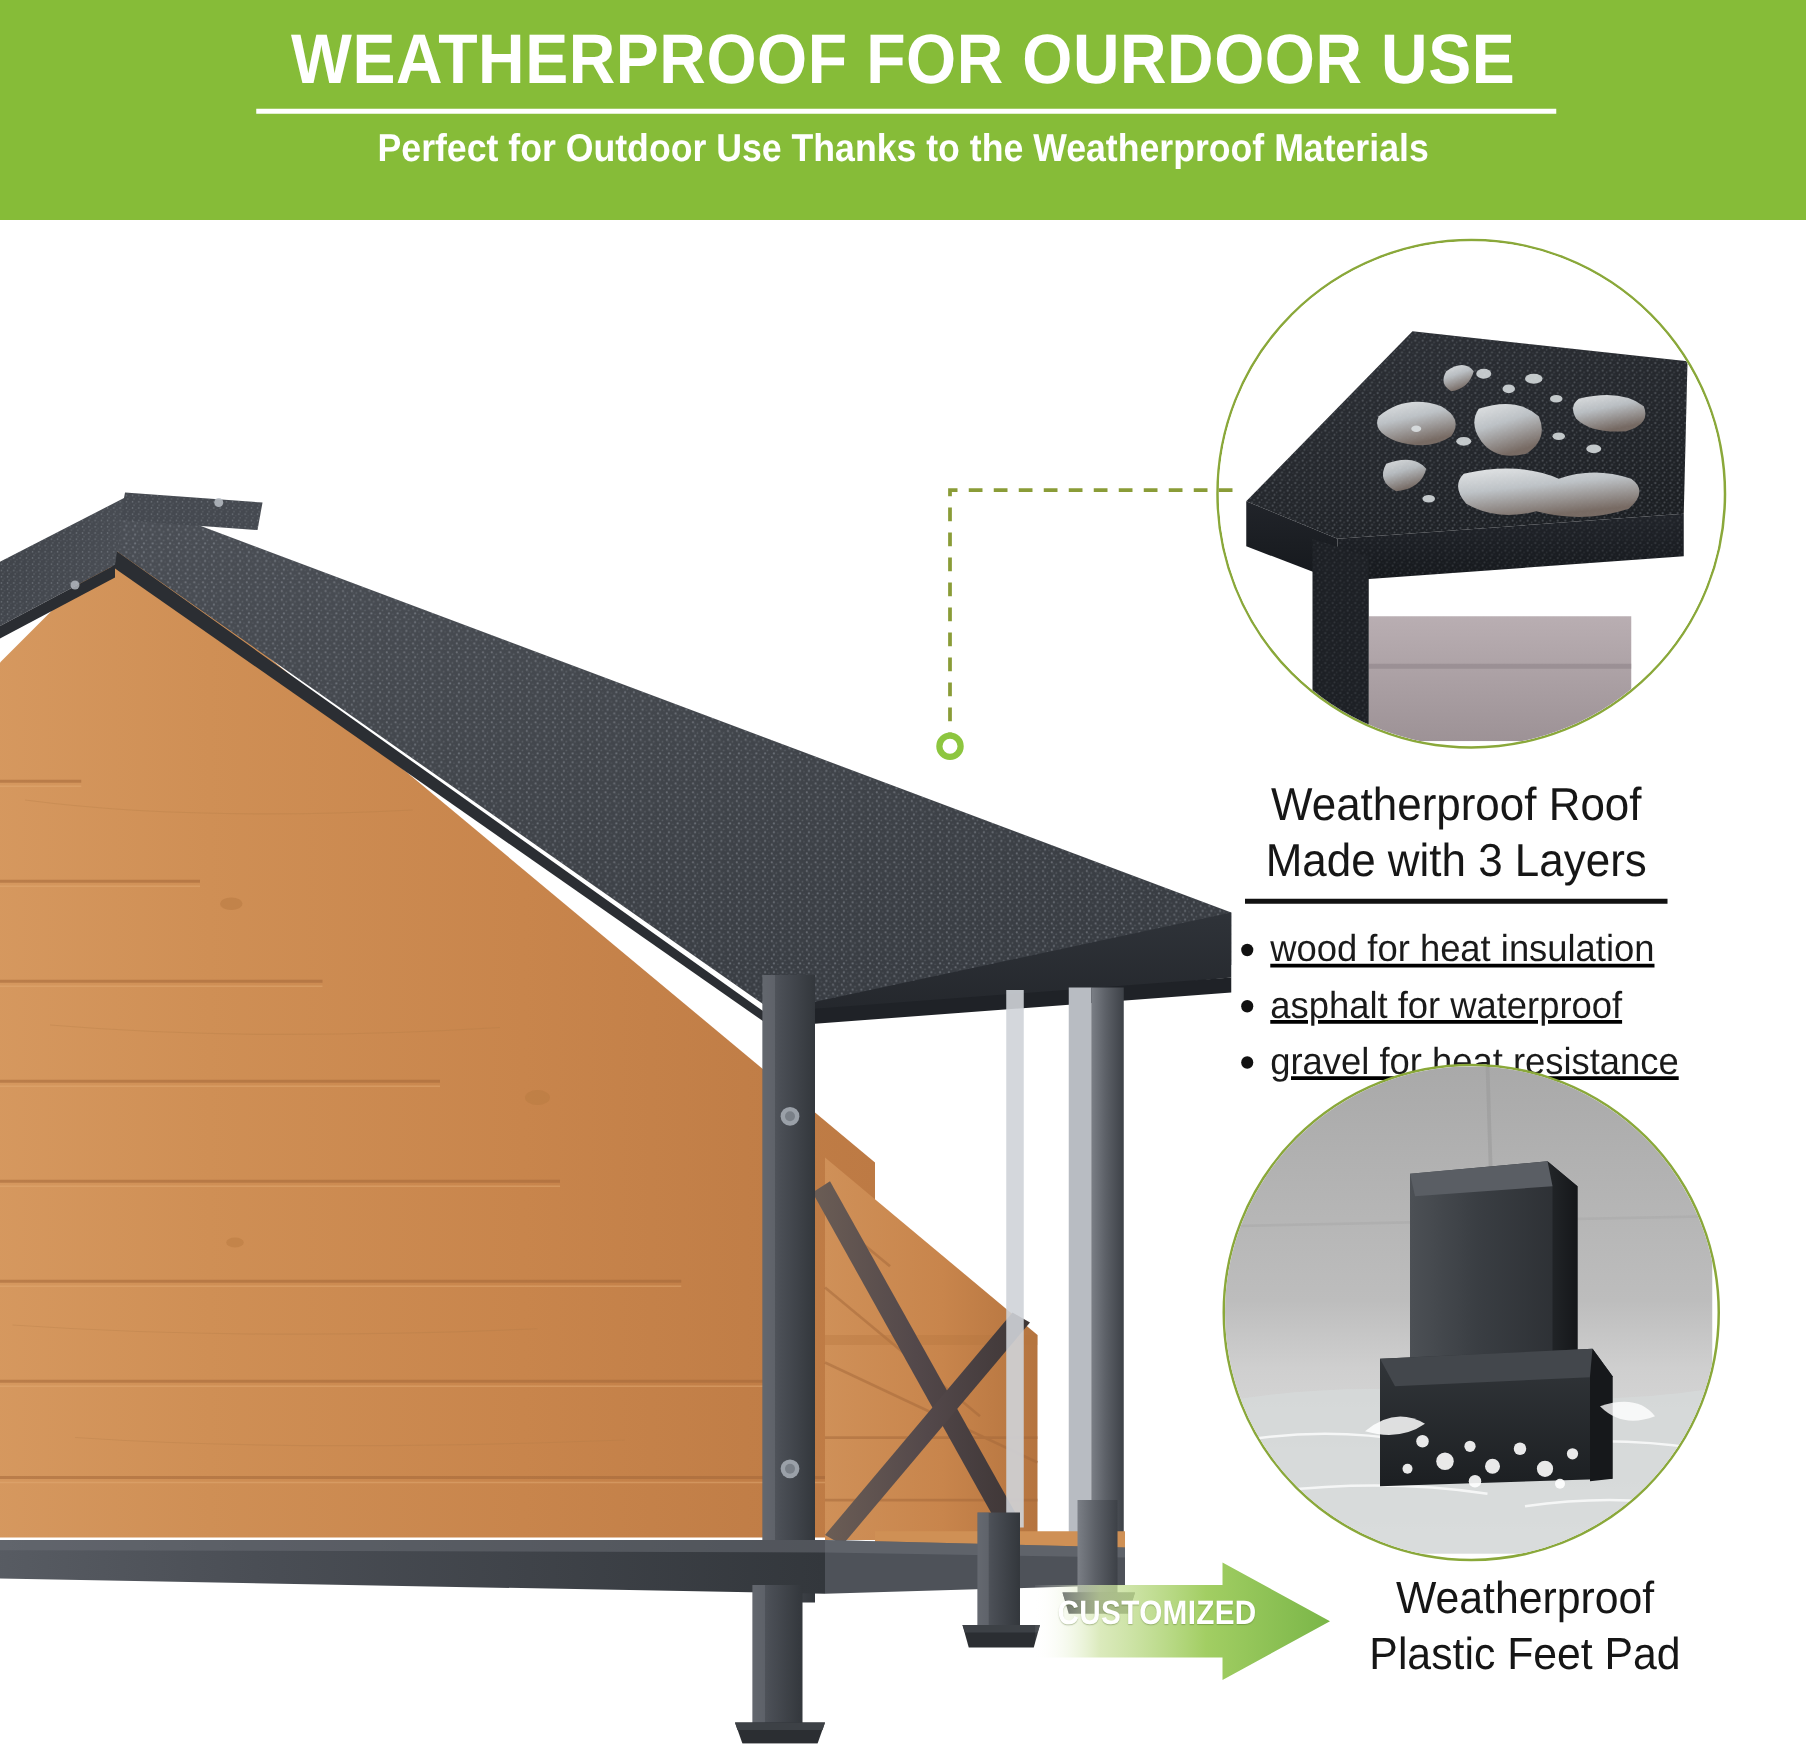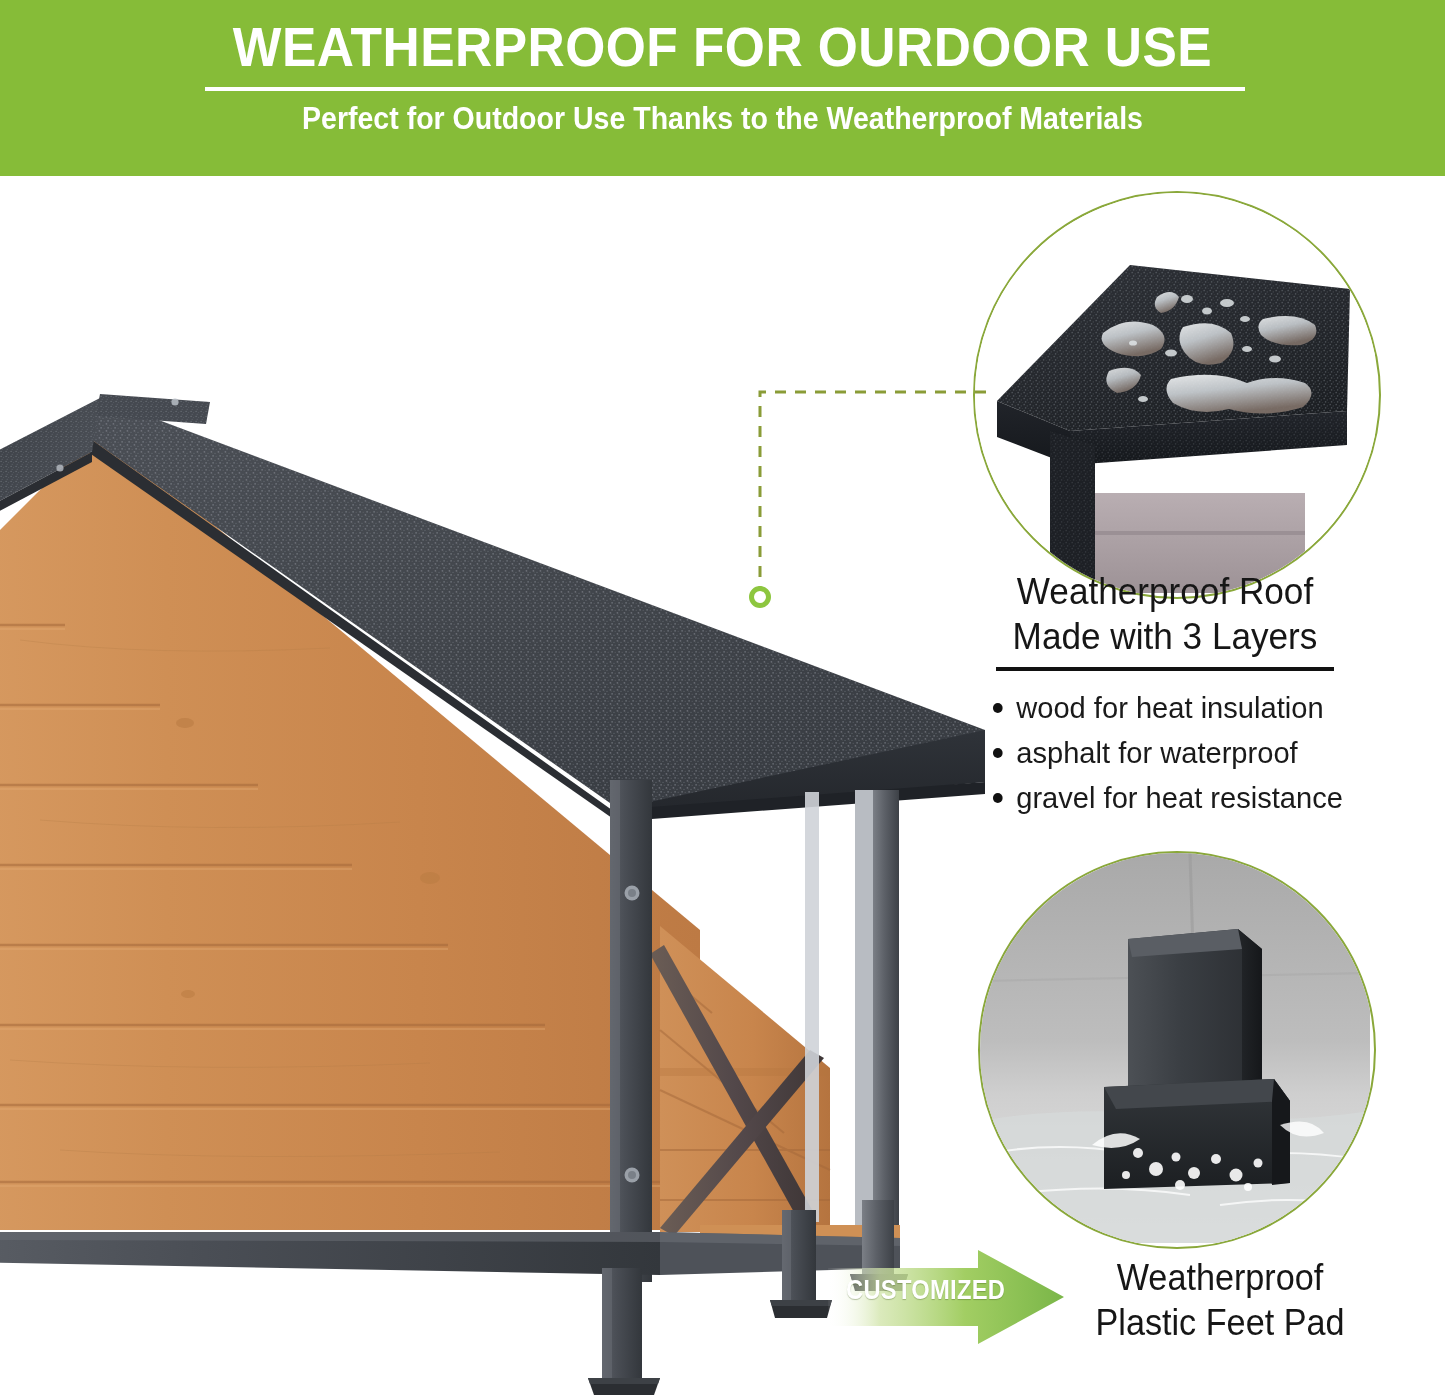--- a/index.html
+++ b/index.html
@@ -52,41 +52,42 @@
     font-size: 31px;
     line-height: 38px;
     font-weight: bold;
     transform: scaleX(0.92);
     white-space: nowrap;
   }
 
   
   #roof-text-block {
     position: absolute;
-    left: 975px; top: 569px;
+    left: 975px; top: 621px;
     width: 380px;
   }
   .rt-heading {
     text-align: center;
     color: #161616;
     font-size: 37px;
     line-height: 45px;
     font-weight: normal;
     transform: scaleX(0.95);
   }
   #roof-divider {
     margin: 8px auto 0 auto;
     width: 338px;
     height: 4px;
     background: #111111;
   }
   #roof-bullets {
     margin: 14px 0 0 16px;
     padding: 0;
     list-style: none;
+    text-decoration: underline;
   }
   #roof-bullets li {
     position: relative;
     padding-left: 26px;
     color: #1a1a1a;
     font-size: 30px;
     line-height: 45px;
     transform: scaleX(0.97);
     transform-origin: left center;
     white-space: nowrap;

